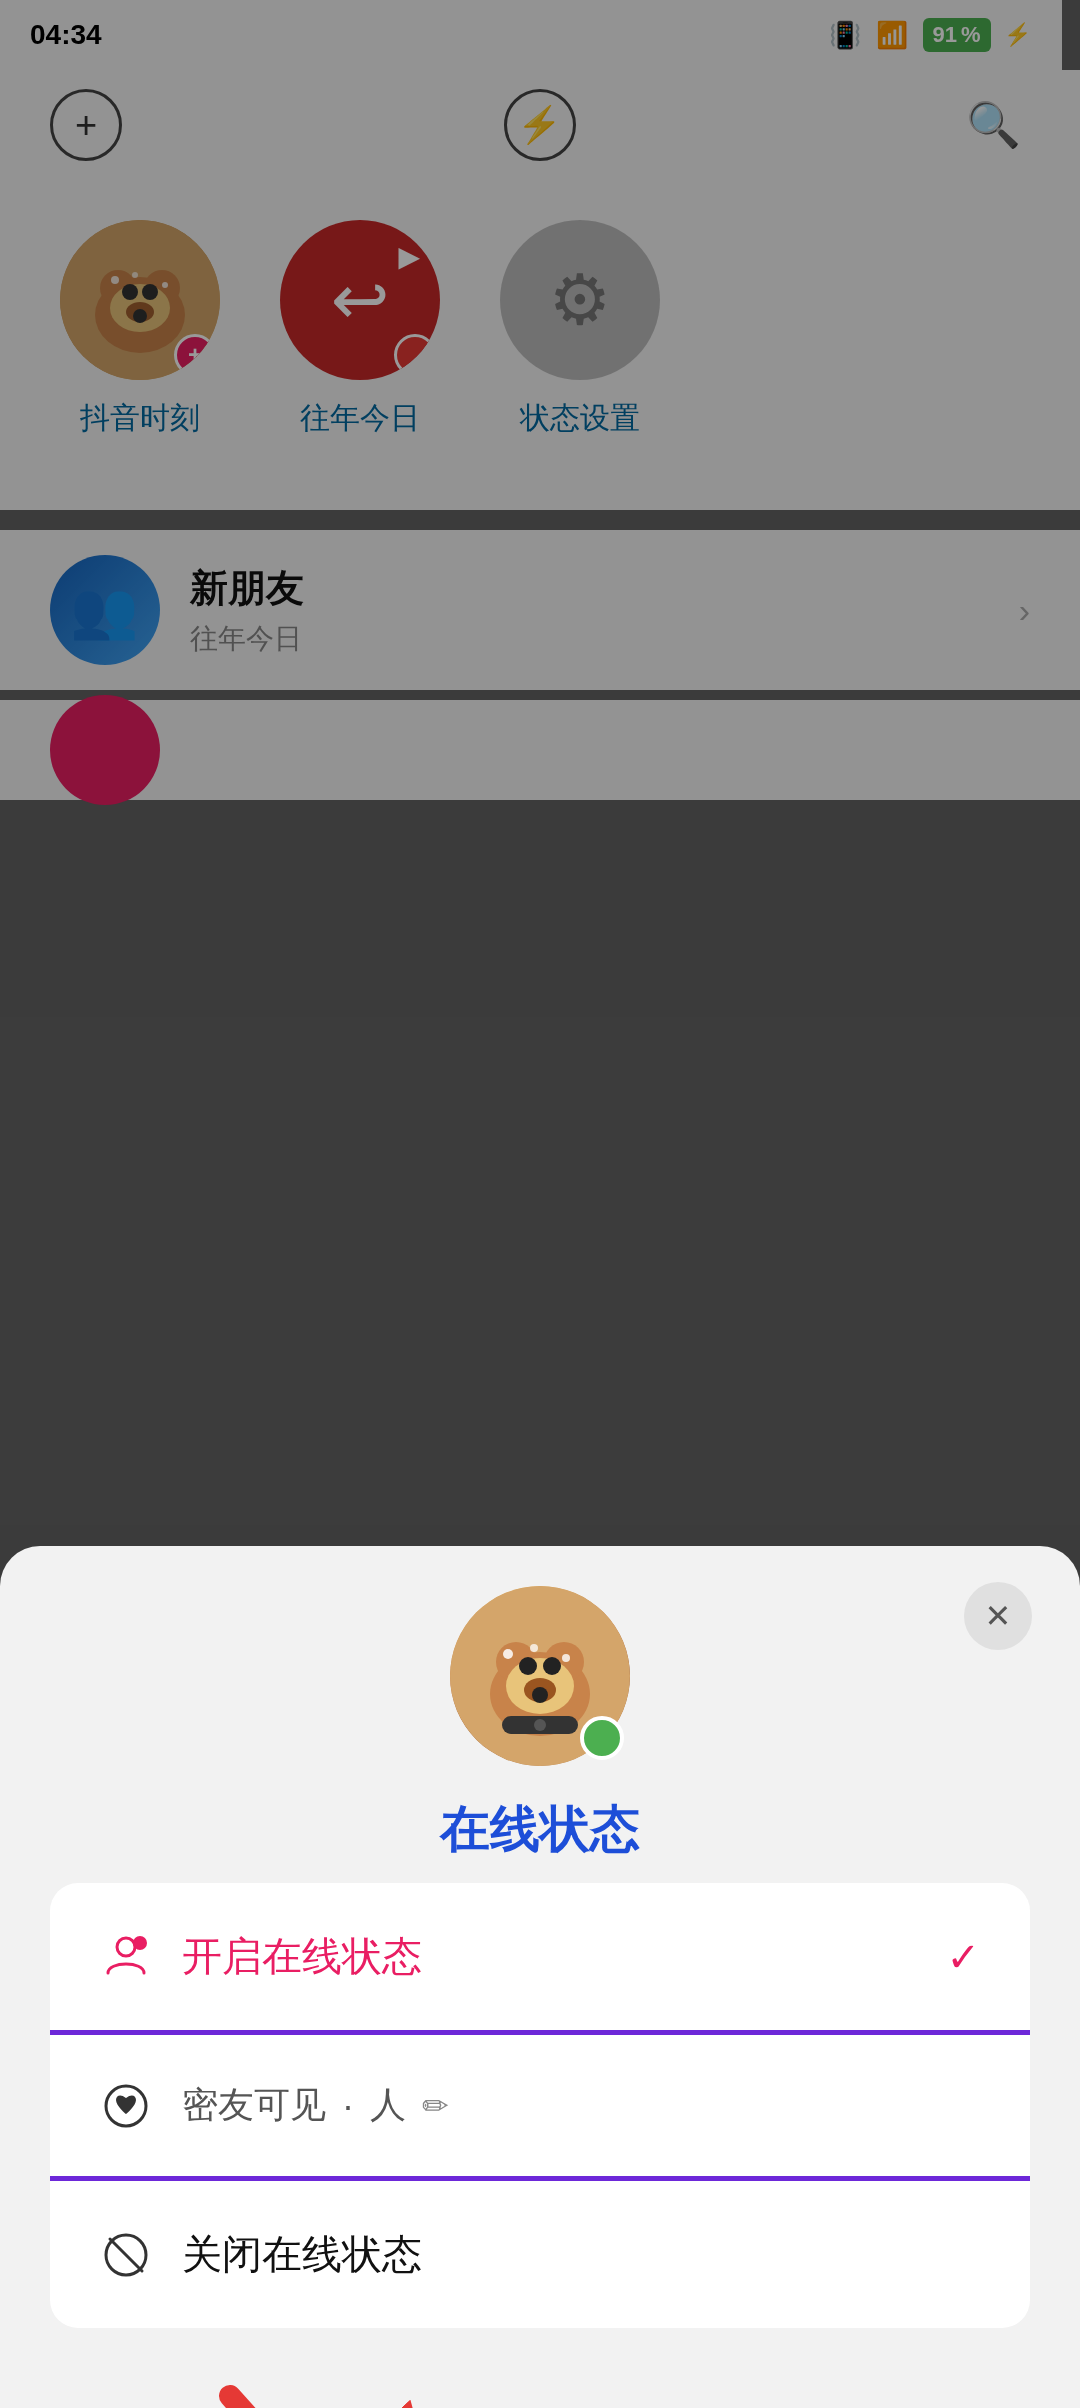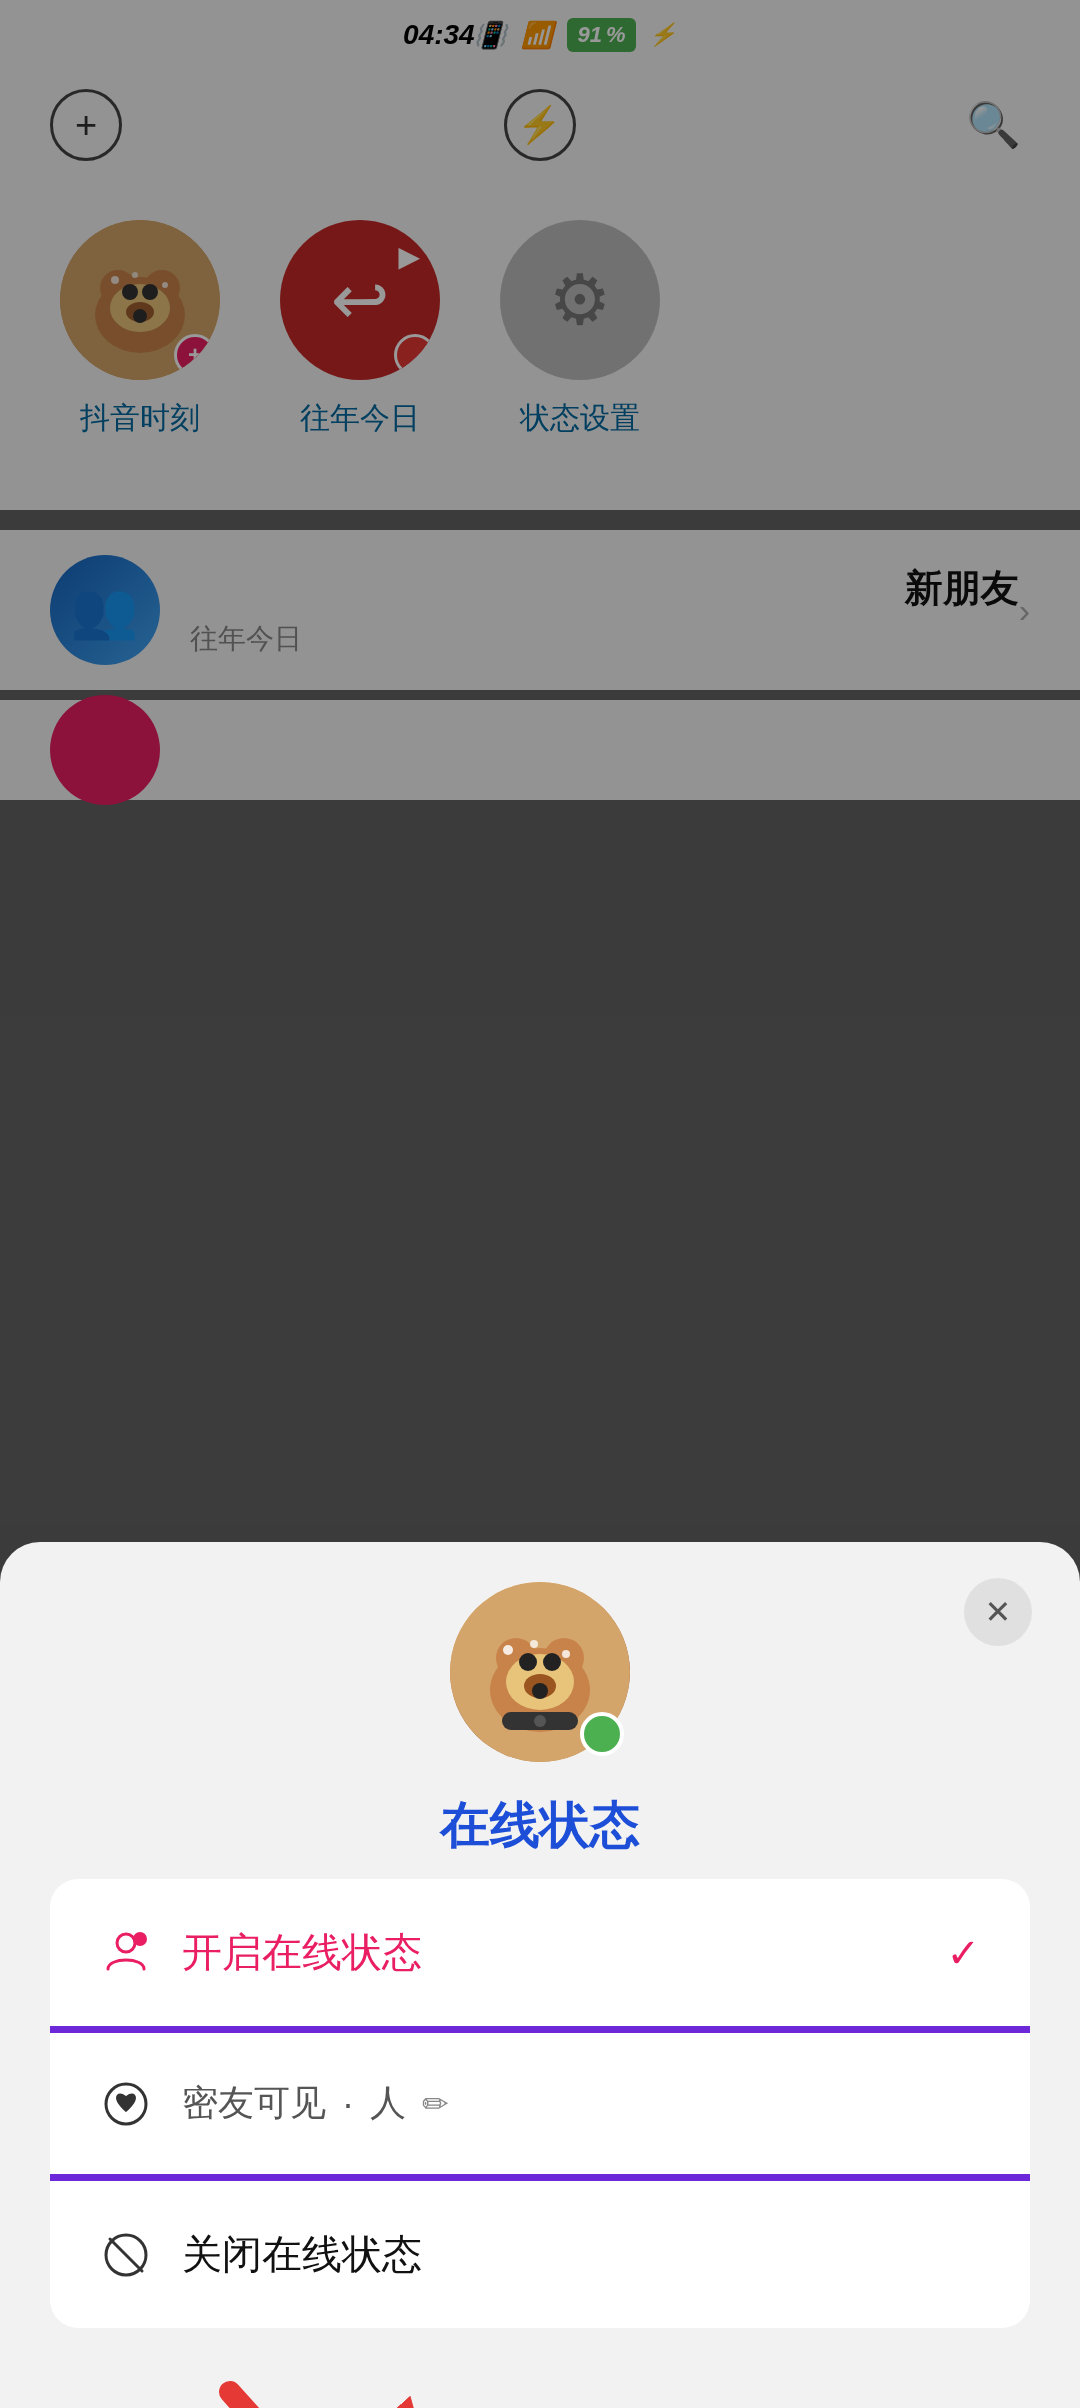--- a/index.html
+++ b/index.html
@@ -9,29 +9,28 @@
       height: 2408px;
       font-family: -apple-system, 'PingFang SC', 'Helvetica Neue', Arial, sans-serif;
       background: #888;
       position: relative;
       overflow: hidden;
     }
 
     
     .status-bar {
       position: absolute;
-      top: 0; left: 0; right: 0;
+      top: 0; left: 0; right: 18px;
       height: 70px;
       background: #f5f5f5;
       display: flex;
       align-items: center;
-      justify-content: center;
+      justify-content: space-between;
       padding: 0 30px;
       z-index: 10;
-      font-style: italic;
     }
     .status-left {
       display: flex;
       align-items: center;
       gap: 12px;
       font-size: 28px;
       font-weight: 600;
     }
     .status-right {
       display: flex;
@@ -182,21 +181,20 @@
       margin-right: 30px;
       flex-shrink: 0;
     }
     .friends-text {
       flex: 1;
     }
     .friends-title {
       font-size: 38px;
       font-weight: 600;
       color: #111;
-      text-align: right;
     }
     .friends-sub {
       font-size: 28px;
       color: #888;
       margin-top: 6px;
     }
     .friends-arrow {
       font-size: 34px;
       color: #aaa;
     }
@@ -299,21 +297,21 @@
     
     .options-card {
       background: white;
       border-radius: 28px;
       overflow: hidden;
     }
     .option-item {
       display: flex;
       align-items: center;
       padding: 46px 50px;
-      border-bottom: 7px solid #6d28d9;
+      border-bottom: 5px solid #6d28d9;
       position: relative;
       cursor: pointer;
     }
     .option-item:last-child {
       border-bottom: none;
     }
     .option-icon {
       font-size: 44px;
       margin-right: 30px;
       color: #333;

